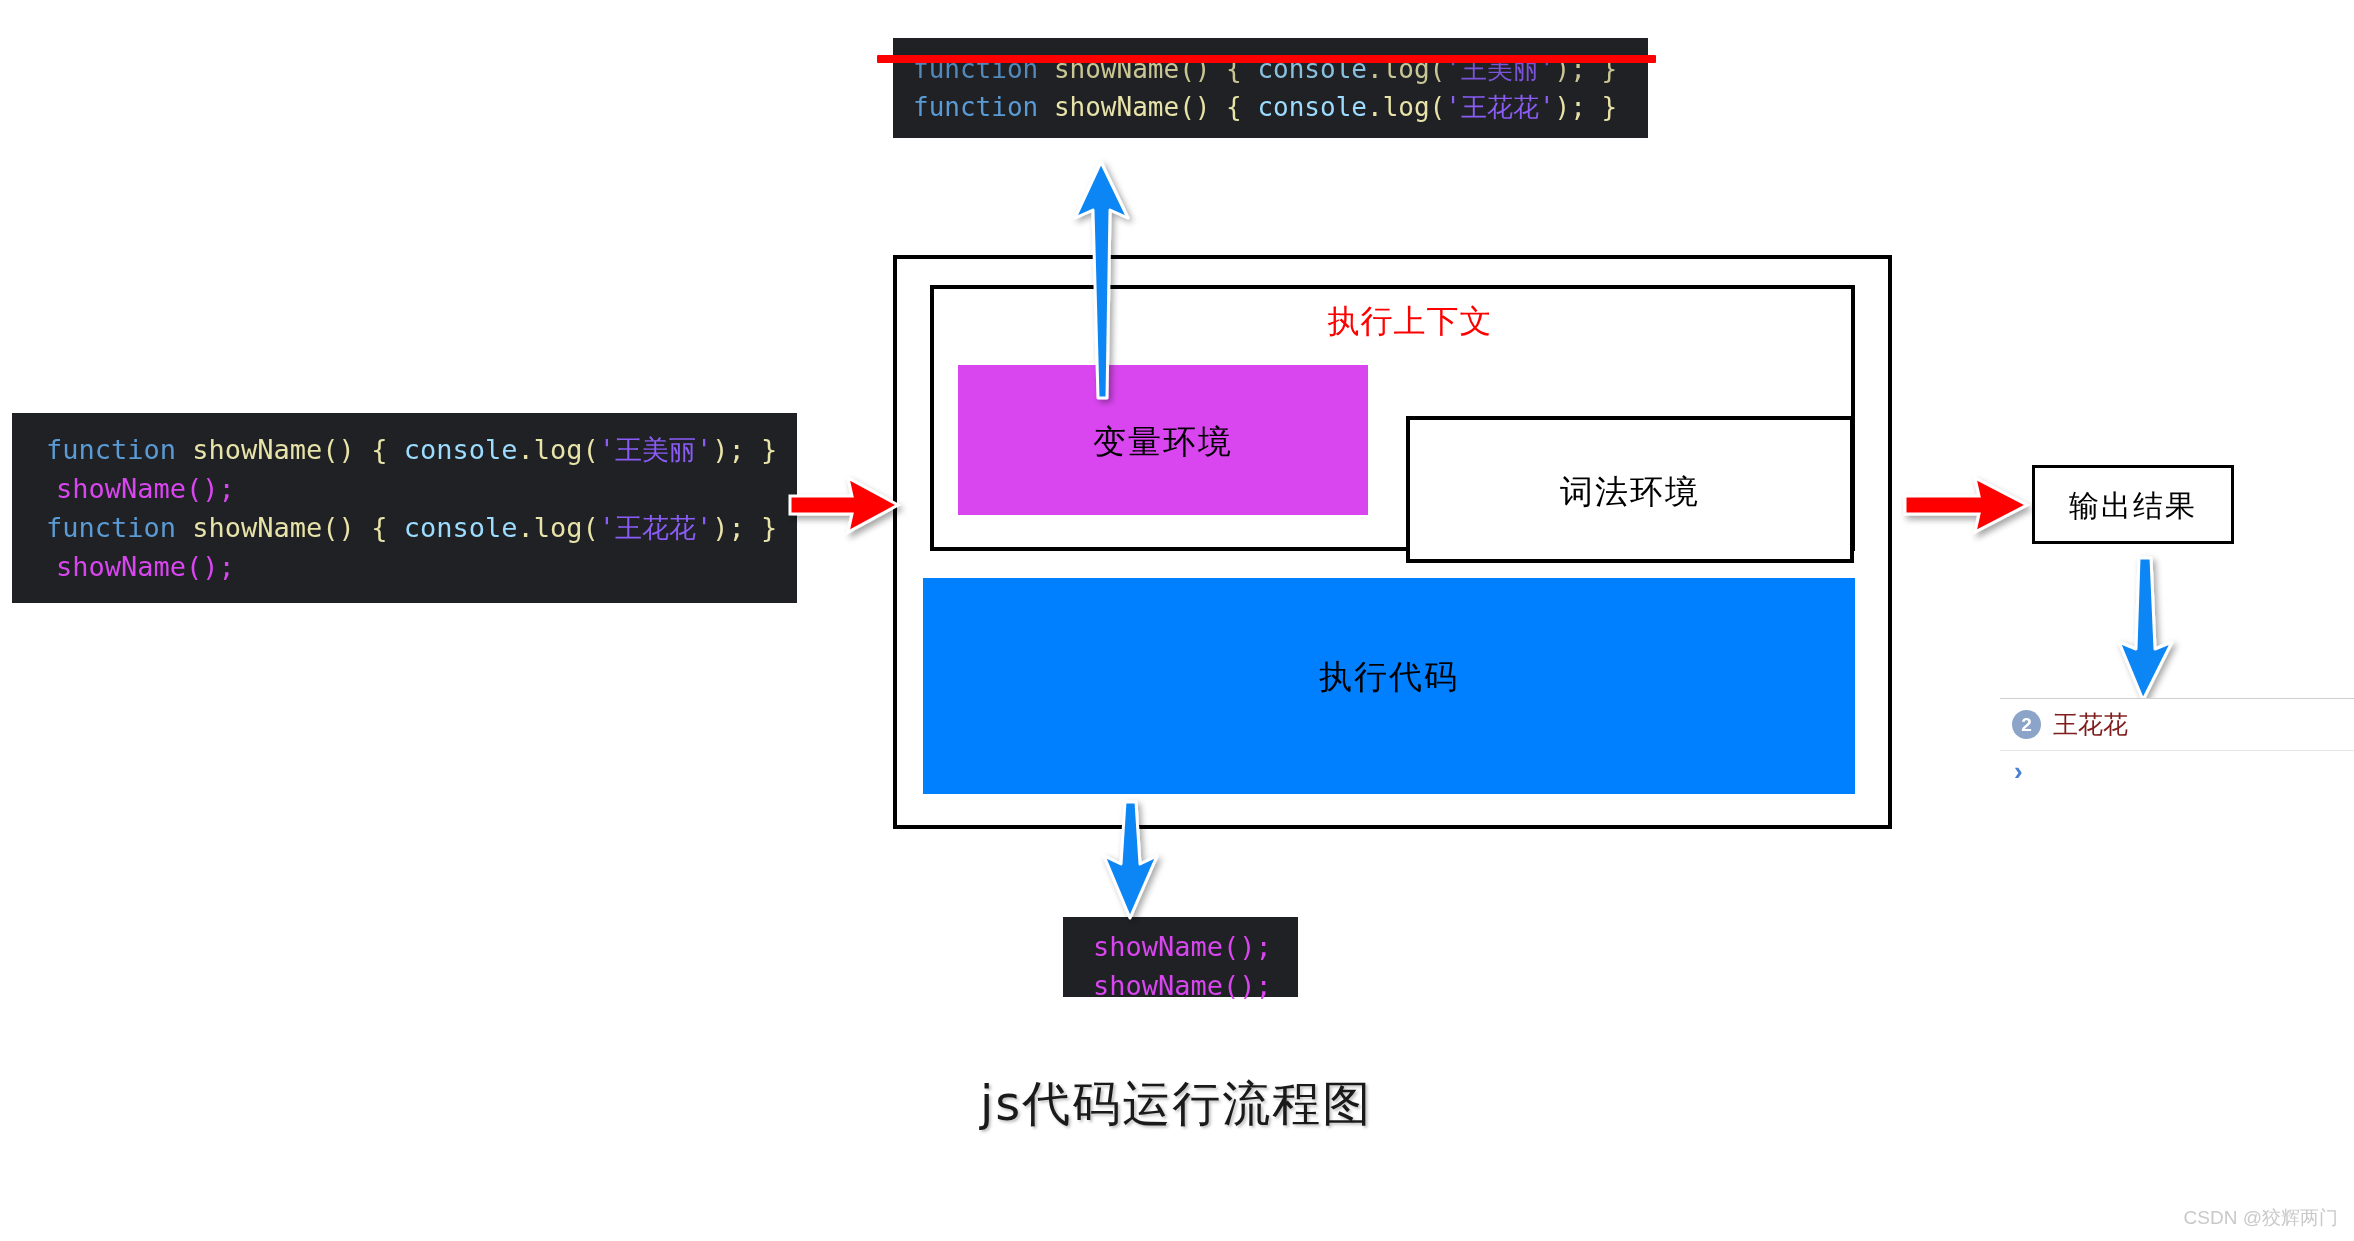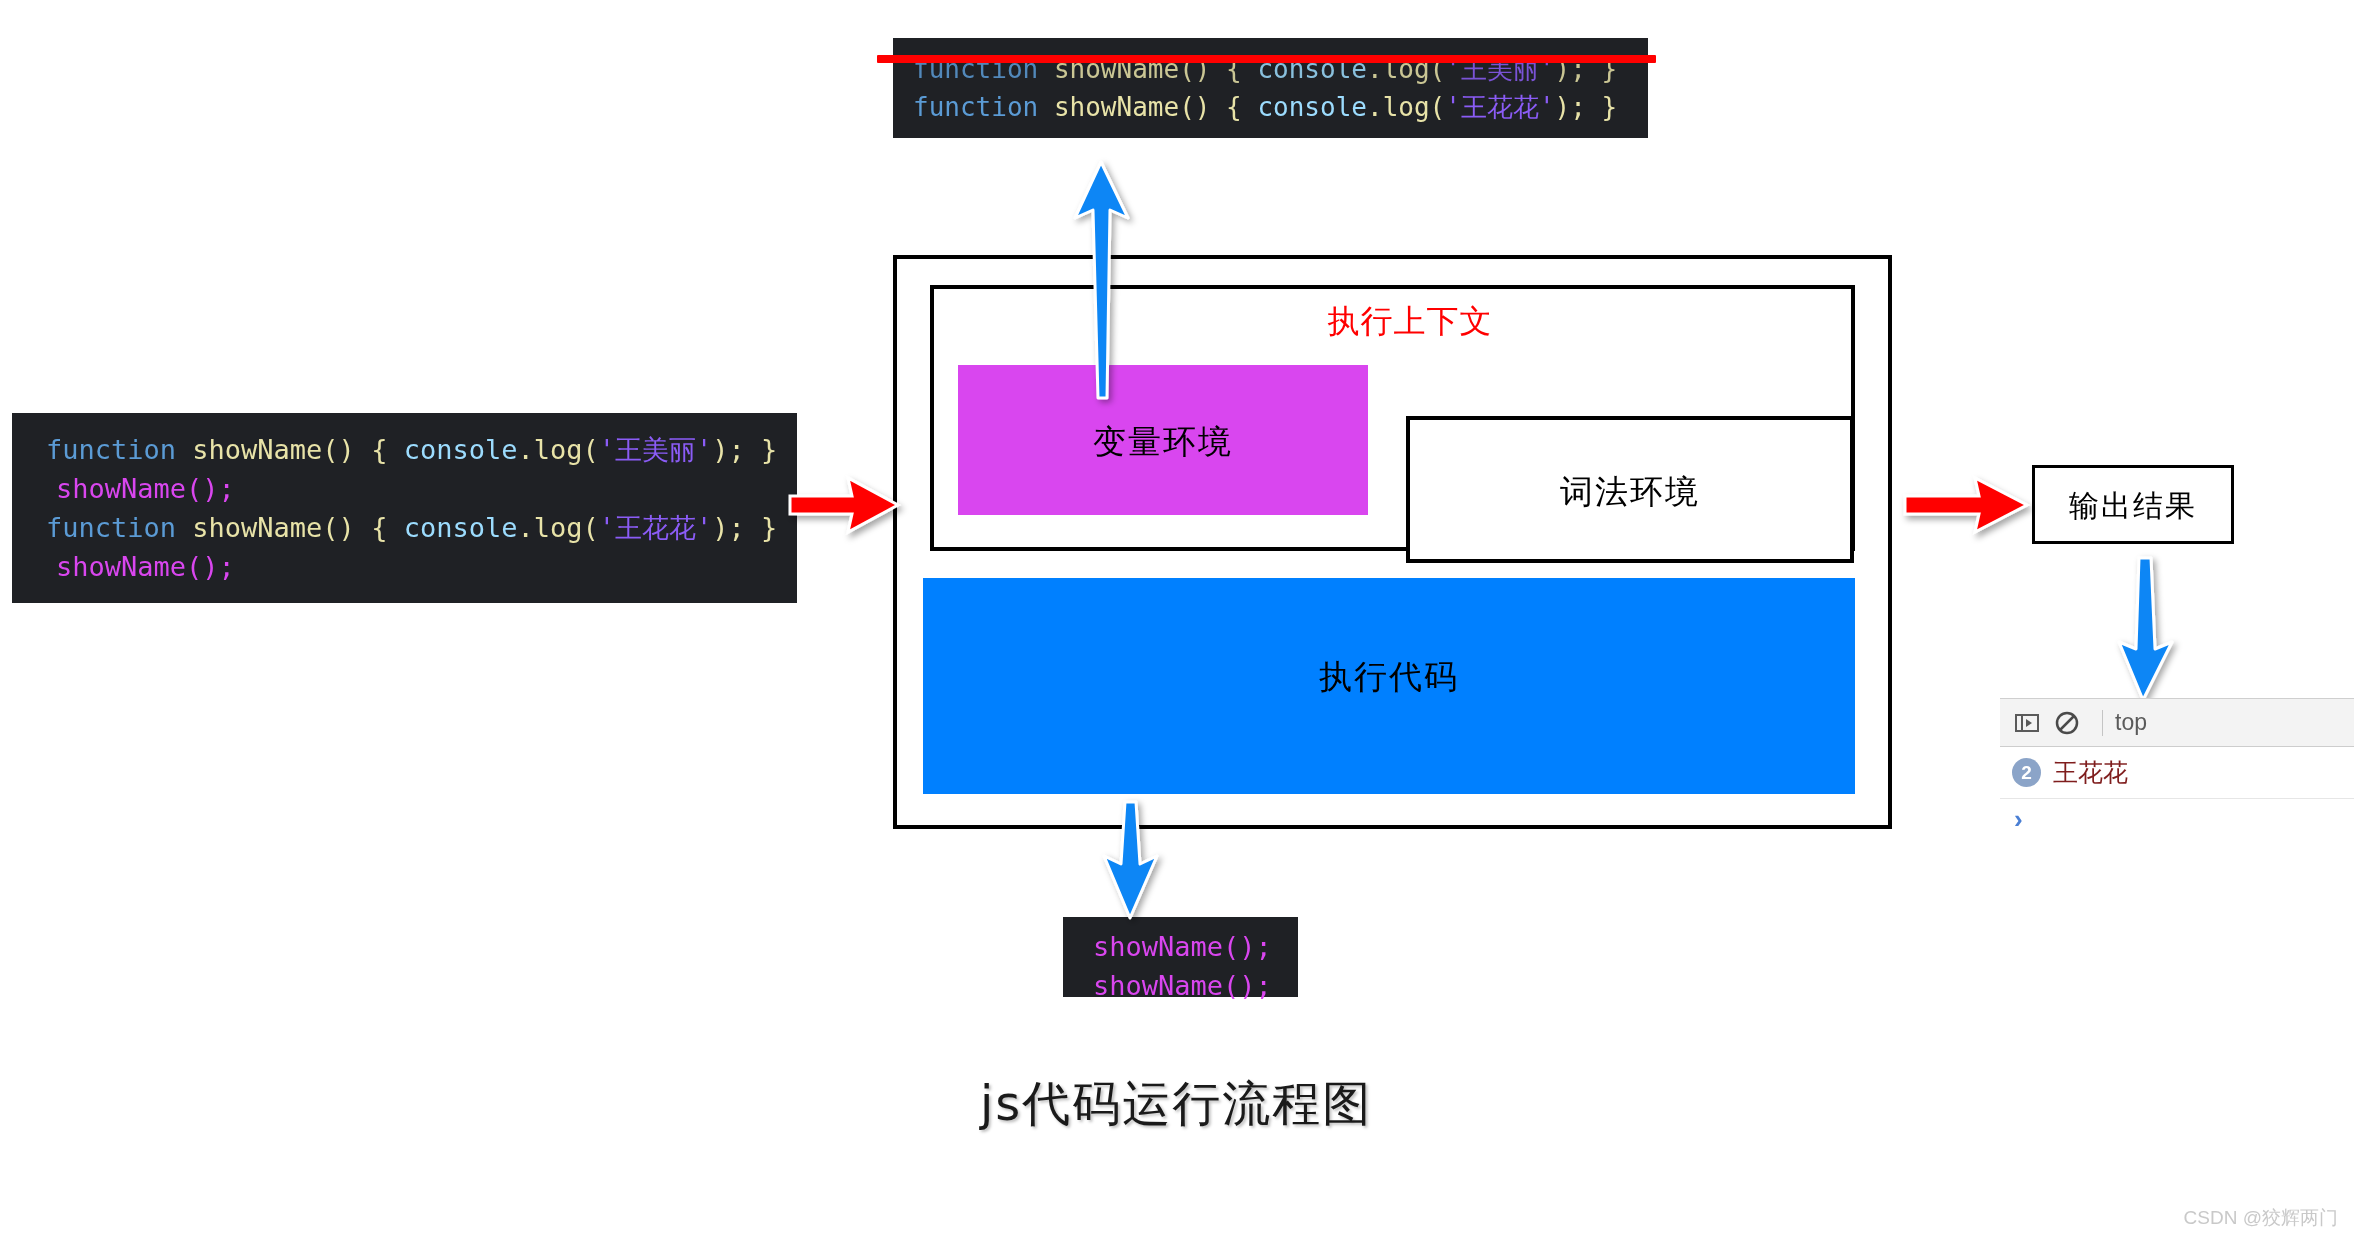--- a/index.html
+++ b/index.html
@@ -360,37 +360,20 @@
   <defs>
     <filter id="sh5" x="-40%" y="-15%" width="200%" height="135%">
       <feDropShadow dx="3" dy="3" stdDeviation="3" flood-color="#000" flood-opacity="0.35"></feDropShadow>
     </filter>
   </defs>
 </svg>
 
 <div id="devtools">
 
 
-  <div id="dt-subbar">
-    <div class="dt-icon">
-      <svg width="26" height="26" viewBox="0 0 26 26">
-        <rect x="2" y="5" width="22" height="16" fill="none" stroke="#5a5a5a" stroke-width="2"></rect>
-        <line x1="8" y1="5" x2="8" y2="21" stroke="#5a5a5a" stroke-width="2"></line>
-        <path d="M12 9 L18 13 L12 17 Z" fill="#5a5a5a"></path>
-      </svg>
-    </div>
-    <div class="dt-icon">
-      <svg width="26" height="26" viewBox="0 0 26 26">
-        <circle cx="13" cy="13" r="10" fill="none" stroke="#4a4a4a" stroke-width="2.5"></circle>
-        <line x1="6" y1="20" x2="20" y2="6" stroke="#4a4a4a" stroke-width="2.5"></line>
-      </svg>
-    </div>
-    <div class="dt-sep"></div>
-    <div id="dt-context">top</div>
-  </div>
 
   <div id="dt-console-row">
     <div id="dt-badge">2</div>
     <div id="dt-msg">王花花</div>
   </div>
 
   <div id="dt-prompt">›</div>
 </div>
 
 <div id="diagram-title">js代码运行流程图</div>

